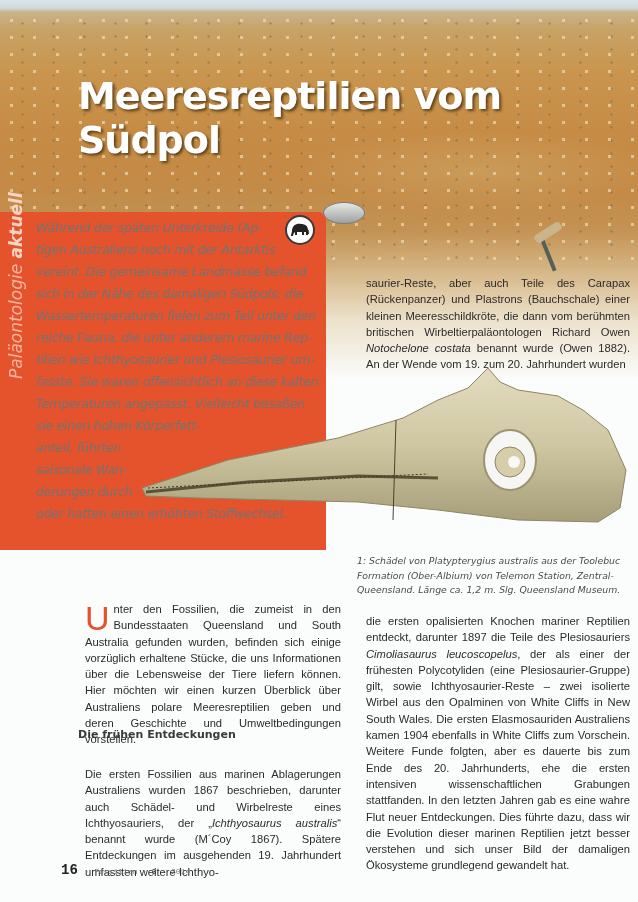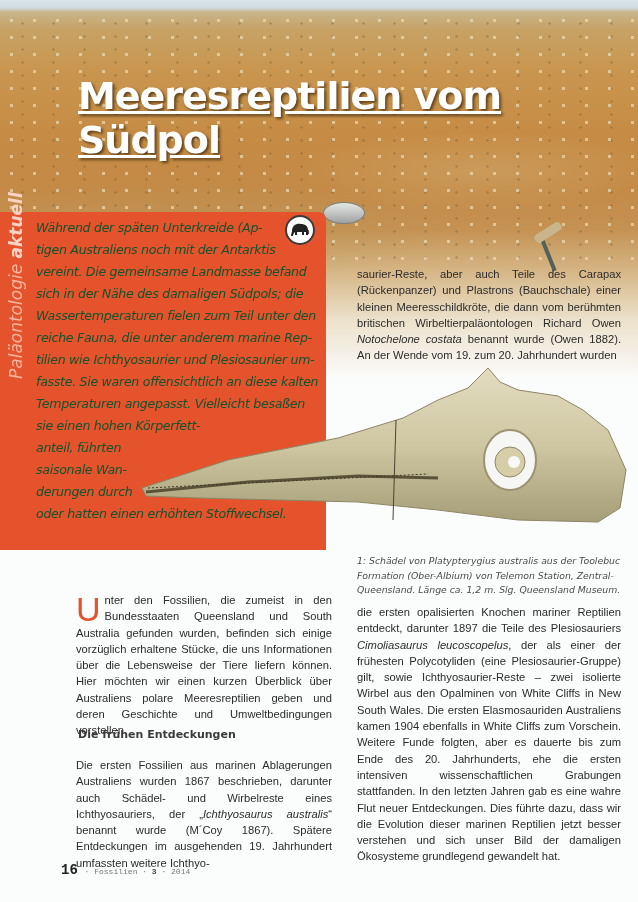--- a/index.html
+++ b/index.html
@@ -44,55 +44,55 @@
     position:absolute; left:546px; top:236px; width:4px; height:36px;
     background:#53615a; transform:rotate(-22deg);
   }
   .title {
     position:absolute; left:78px; top:74px; margin:0;
     font-family:"DejaVu Sans", sans-serif;
     font-weight:bold; font-size:38px; line-height:44px; letter-spacing:-1px;
     color:#ffffff;
     text-shadow: 2px 2px 3px rgba(60,40,10,0.75);
   }
-  .title span { display:block;text-decoration:underline; }
+  .title span { display:block; }
   
   .abstract-box {
     position:absolute; left:0; top:212px; width:326px; height:338px;
     background:#e4532c;
     border-top-right-radius:8px;
   }
   .side-label {
     position:absolute; left:4px; top:214px; width:24px; height:165px;
     writing-mode:vertical-rl; transform:rotate(180deg);
     font-size:17px; line-height:24px; color:#f7b49c;
     font-family:"DejaVu Sans", sans-serif; white-space:nowrap;
     text-align:left;
   }
   .side-label i { font-style:italic; font-weight:normal; }
   .side-label b { font-weight:bold; font-style:italic; color:#fbd3c4; }
   .abstract-text {
     position:absolute; left:36px; top:217px; width:286px;
     font-family:"DejaVu Sans", sans-serif; font-style:italic;
-    font-size:12.6px; line-height:22px; color:#14532d;
+    font-size:12.6px; line-height:22px; color:#737373;
     letter-spacing:-0.3px;
   }
   .abstract-text .ln { display:block; white-space:nowrap; }
   .logo-badge {
     position:absolute; left:285px; top:215px; width:30px; height:30px;
     border-radius:50%; background:#ffffff; border:2px solid #3b3b3b;
     box-sizing:border-box; display:flex; align-items:center; justify-content:center;
   }
   
   .skull { position:absolute; left:138px; top:360px; width:492px; height:170px; }
   
   .col-text {
     font-family:"Liberation Sans", sans-serif;
     font-size:11.2px; line-height:16.3px; color:#2b2b2b;
-    text-align:justify; margin:0;
+    text-align:justify; margin:9px;
   }
   .col-text i { font-style:italic; }
   .col-right-top { position:absolute; left:357px; top:266px; width:264px; }
   .caption {
     position:absolute; left:345px; top:542px; width:270px;
     font-family:"DejaVu Sans", sans-serif; font-style:italic;
     font-size:9.3px; line-height:14.5px; color:#4a4a4a; margin:12px;
   }
   .intro { position:absolute; left:76px; top:592px; width:256px; }
   .dropcap {

